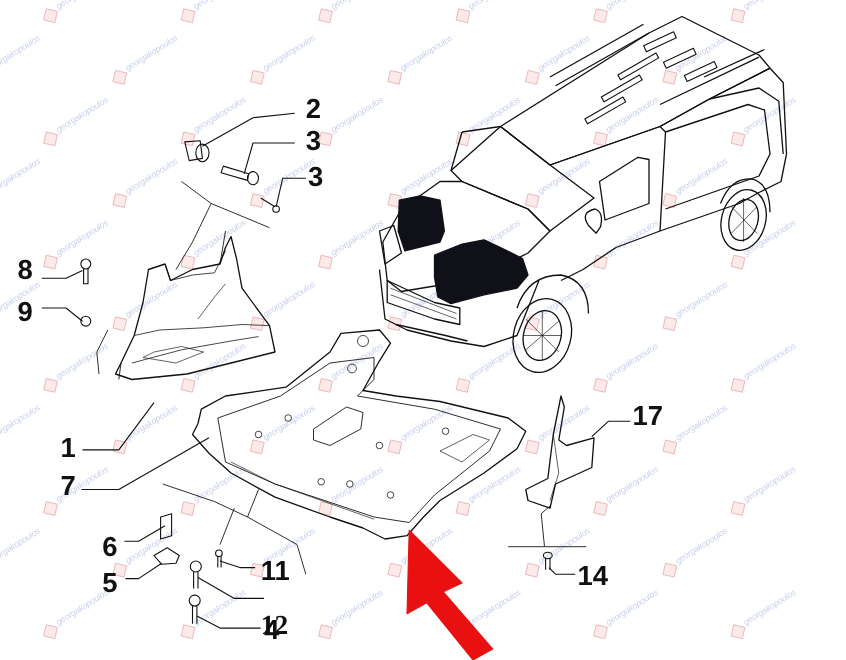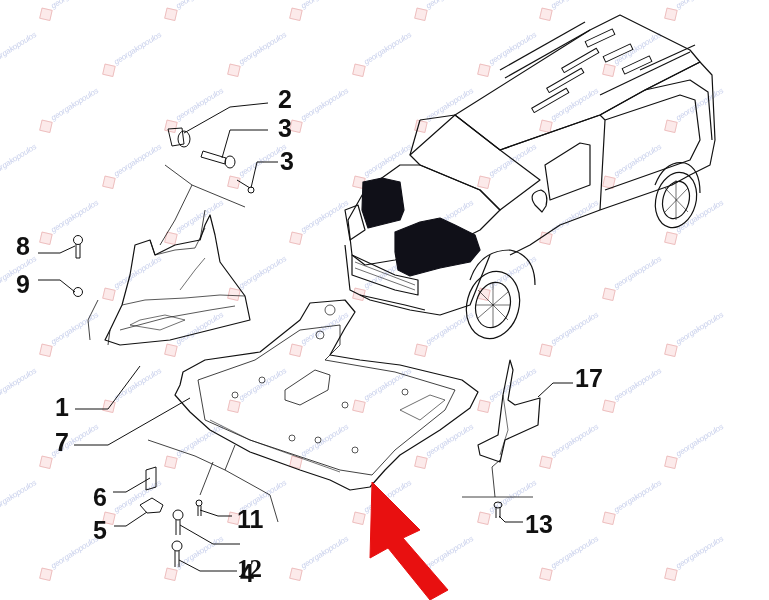--- a/index.html
+++ b/index.html
@@ -436,14 +436,14 @@
   <div class="callout" style="left:16px;top:234px;">8</div>
   <div class="callout" style="left:16px;top:272px;">9</div>
   <div class="callout" style="left:55px;top:395px;">1</div>
   <div class="callout" style="left:55px;top:430px;">7</div>
   <div class="callout" style="left:93px;top:485px;">6</div>
   <div class="callout" style="left:93px;top:518px;">5</div>
   <div class="callout" style="left:237px;top:507px;">11</div>
   <div class="callout" style="left:237px;top:556px;font-family:Liberation Serif, serif;">12</div>
   <div class="callout" style="left:240px;top:561px;">4</div>
   <div class="callout" style="left:575px;top:366px;">17</div>
-  <div class="callout" style="left:525px;top:512px;">13</div>
+  <div class="callout" style="left:525px;top:512px;">14</div>
 </div>
 
 </body></html>

